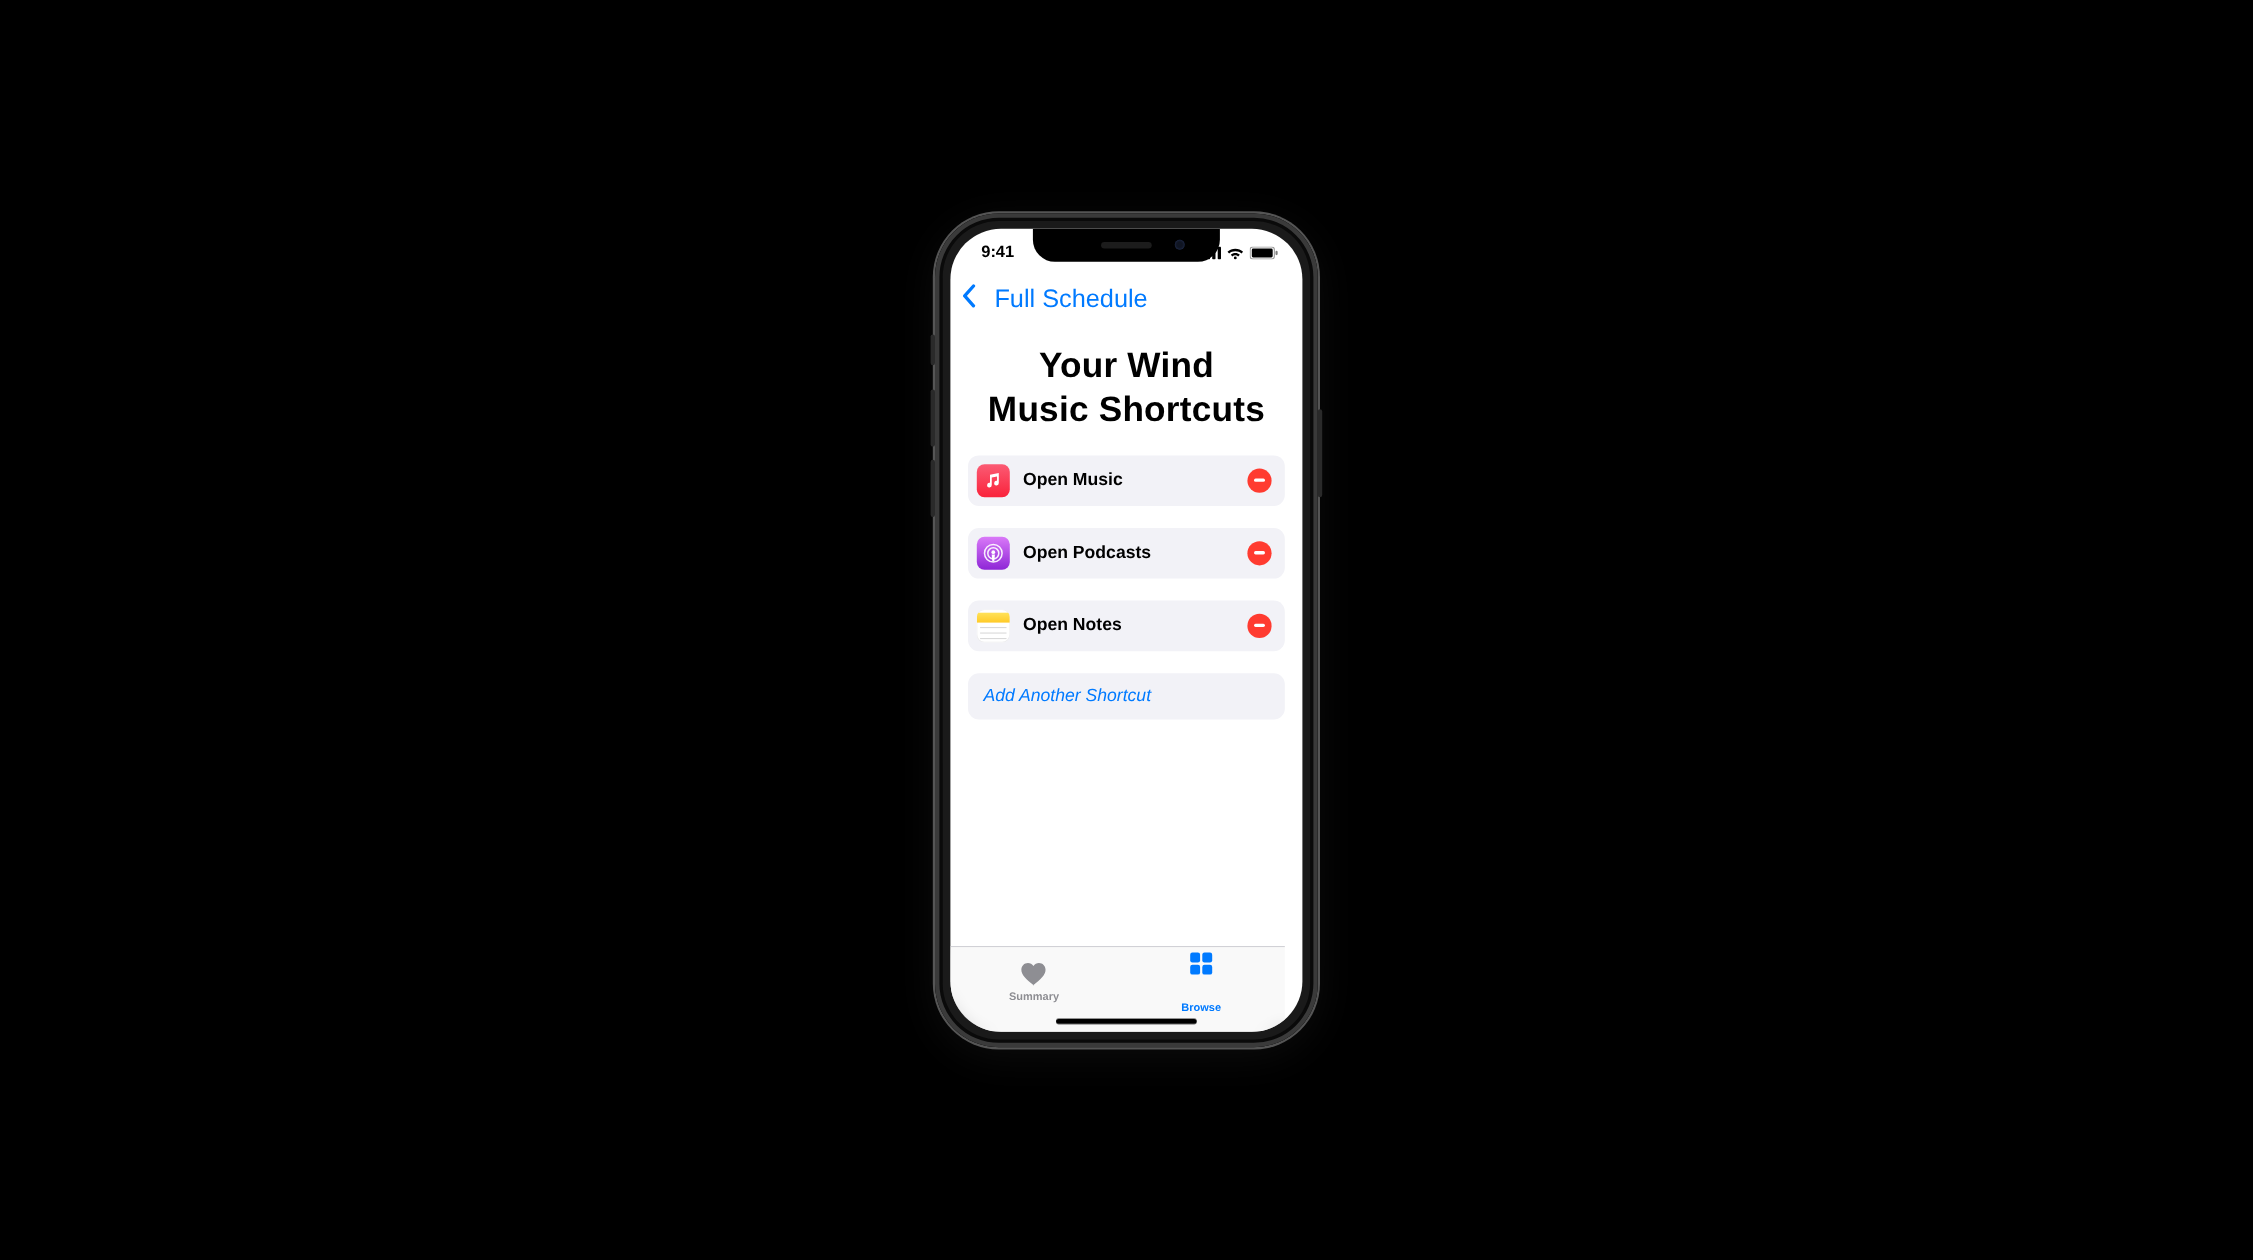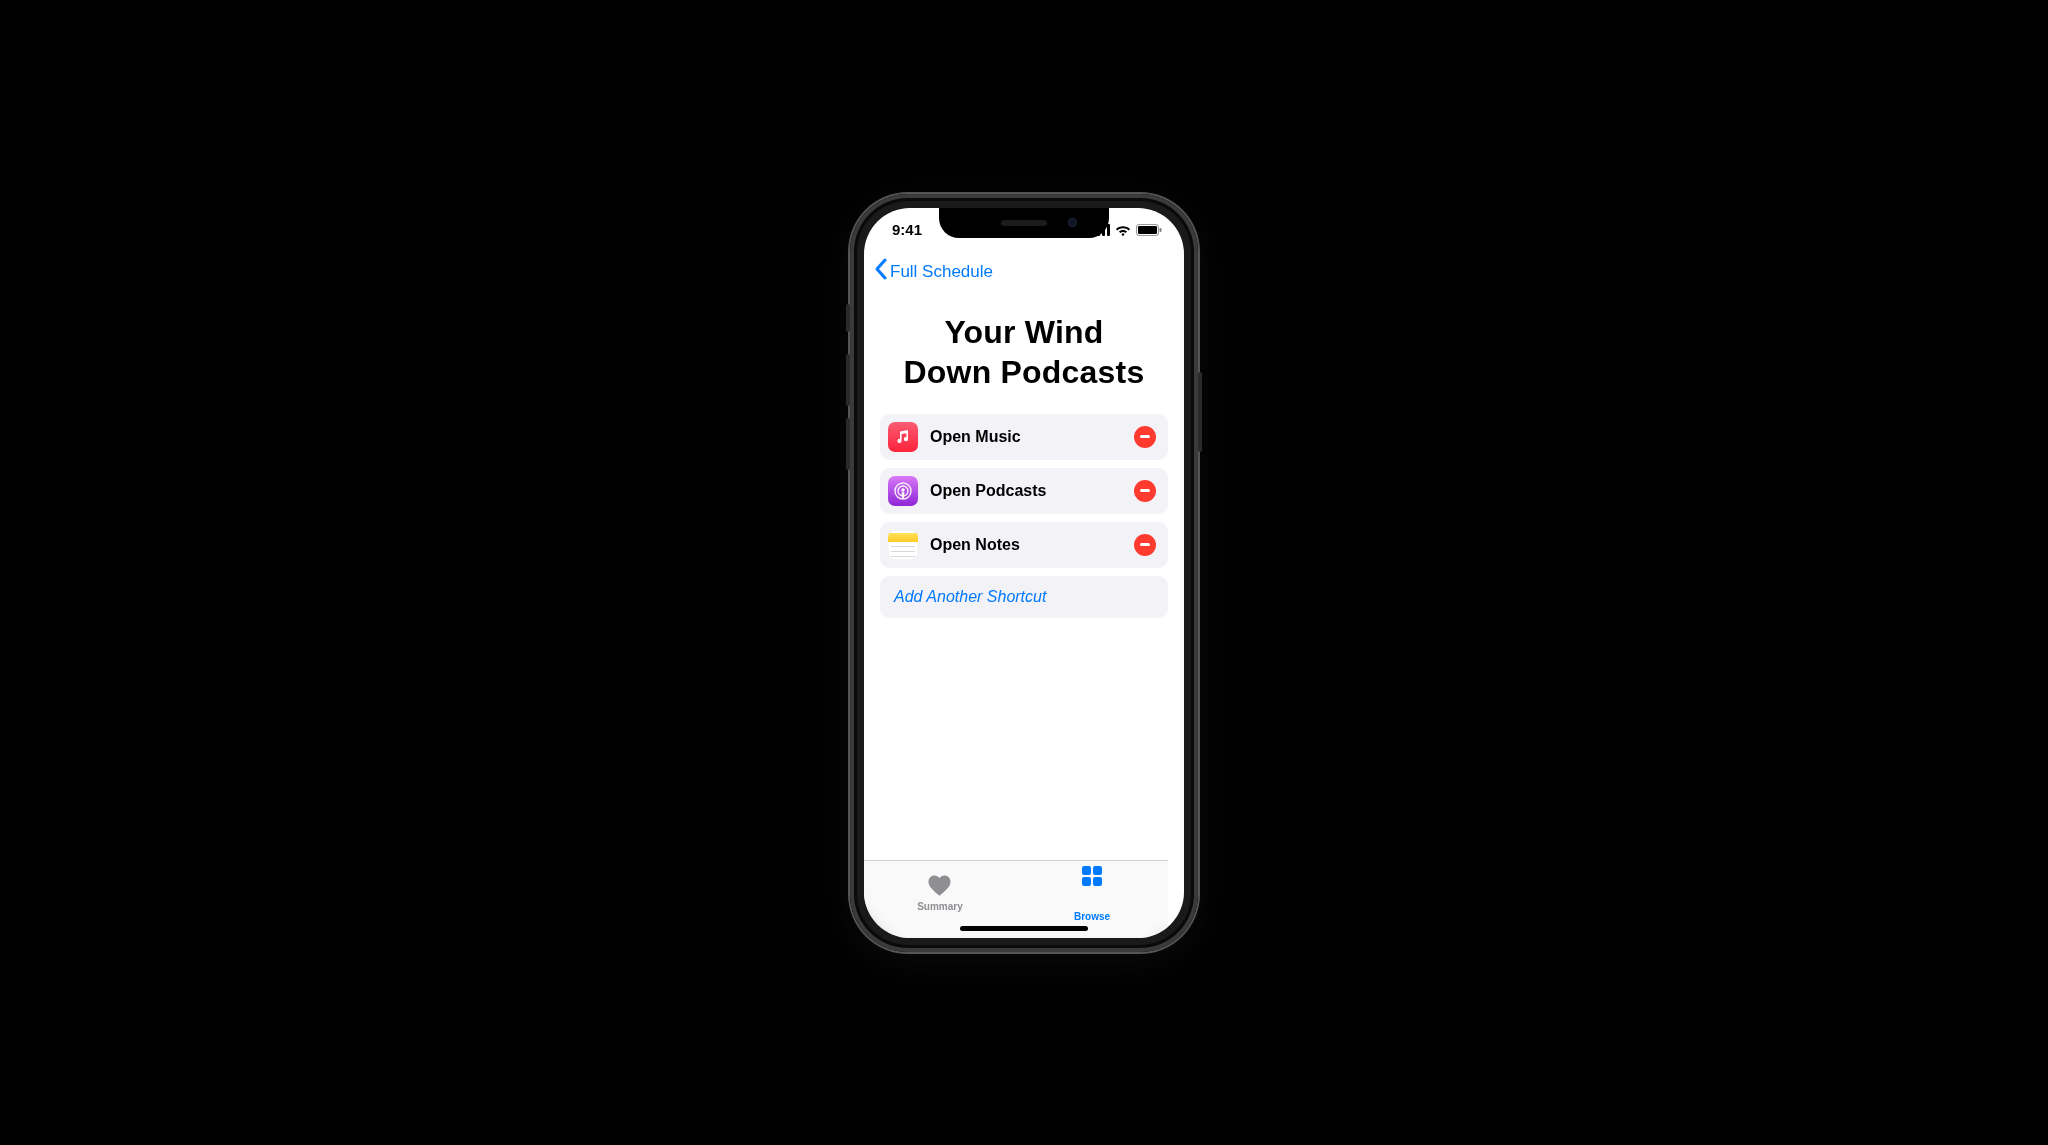--- a/index.html
+++ b/index.html
@@ -101,22 +101,22 @@
   .nav-bar {
     height: 40px;
     display: flex;
     align-items: center;
     padding: 0 6px;
   }
   .back-button {
     display: flex;
     align-items: center;
     color: #007AFF;
-    font-size: 17px;
-    gap: 2px;
+    font-size: 23px;
+    gap: 16px;
     padding: 4px 4px;
     text-align: right;
   }
   .back-button svg { flex: 0 0 auto; }
 
   
   .content {
     padding: 4px 16px 0 16px;
   }
   .title {
@@ -125,21 +125,21 @@
     line-height: 1.25;
     font-weight: 700;
     color: #000;
     margin: 16px 0 22px 0;
     letter-spacing: 0.2px;
   }
 
   .list {
     display: flex;
     flex-direction: column;
-    gap: 8px;
+    gap: 20px;
   }
 
   .row {
     display: flex;
     align-items: center;
     background: #f2f2f7;
     border-radius: 10px;
     padding: 8px 12px 8px 8px;
     min-height: 44px;
     box-sizing: border-box;
@@ -300,21 +300,21 @@
           </svg>
         </span>
         <span>Full Schedule</span>
       </div>
     </div>
 
     <div class="content">
 
       <h1 class="title">
         <span>Your Wind</span><br>
-        <span>Down Podcasts</span>
+        <span>Music Shortcuts</span>
       </h1>
 
       <div class="list">
 
         <div class="row">
           <div class="app-icon music">
             <svg width="18" height="18" viewBox="0 0 18 18">
               <path d="M6 3.5 L14 2 V11.2 a2.1 2.1 0 1 1 -1.6 -2.05 V5.2 L7.6 6.1 V13 a2.1 2.1 0 1 1 -1.6 -2.05 V3.5 Z" fill="#fff"></path>
             </svg>
           </div>

